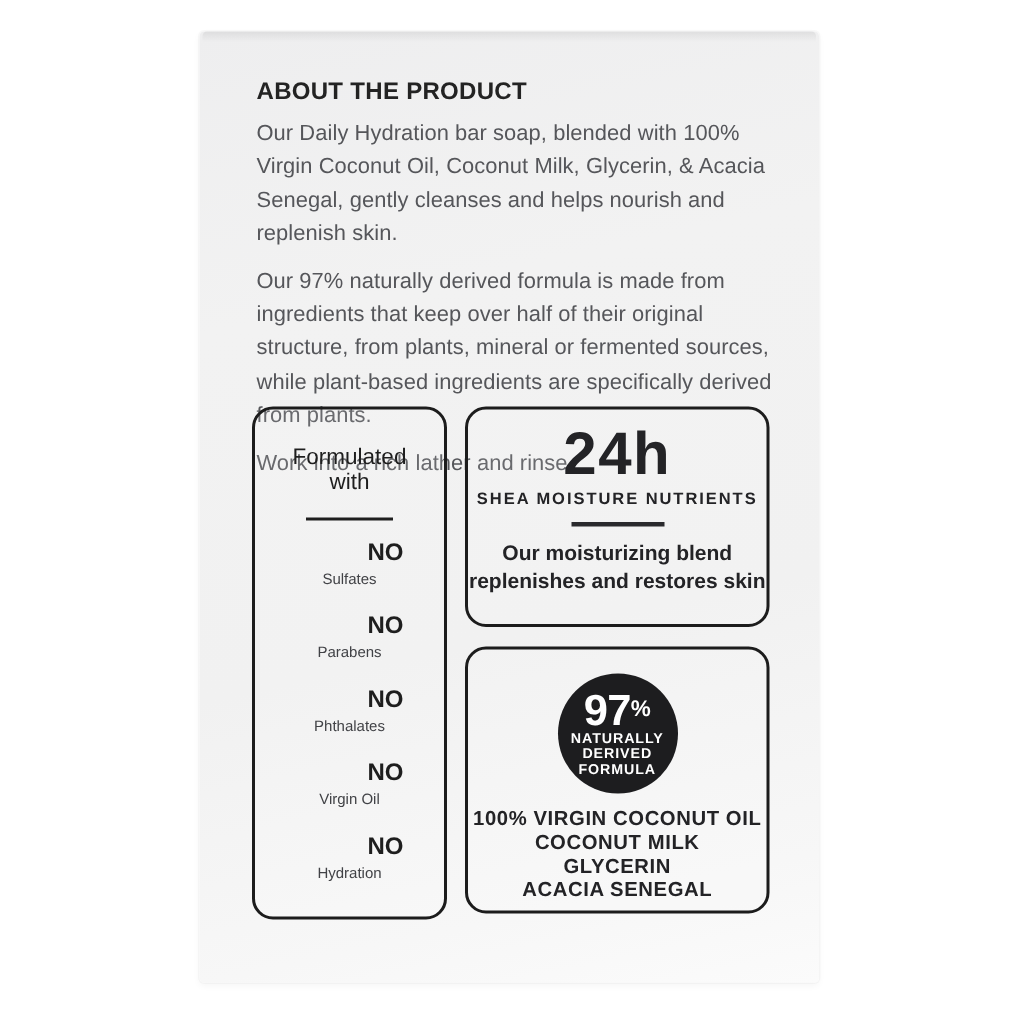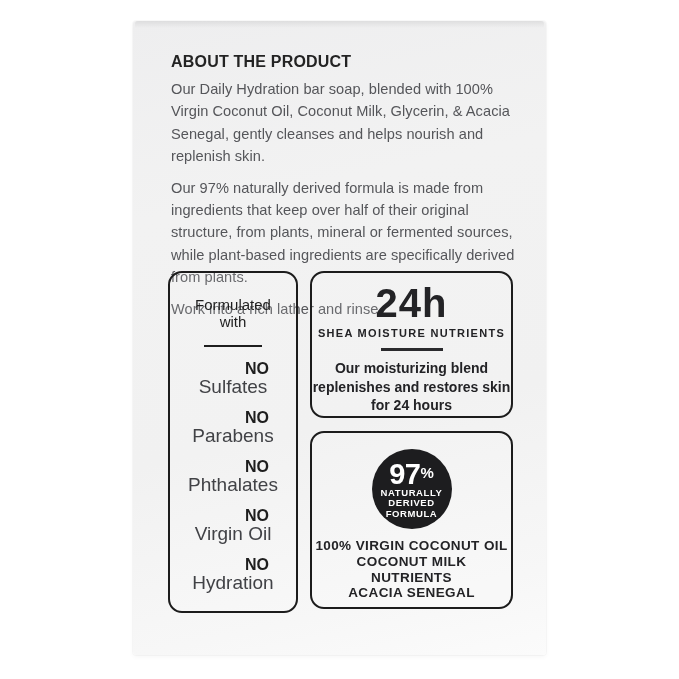--- a/index.html
+++ b/index.html
@@ -78,21 +78,21 @@
   }
   .fw-item { margin-top: 13px; }
   .fw-no {
     font-size: 16px;
     font-weight: bold;
     color: #1e1e1e;
     line-height: 18px;
     padding-left: 48px;
   }
   .fw-name {
-    font-size: 19px;
+    font-size: 10px;
     color: #414246;
     line-height: 18px;
   }
   .box24 { left: 177px; top: 250px; width: 203px; height: 147px; color: #232326; }
   .h24 {
     font-size: 40px;
     font-weight: bold;
     line-height: 42px;
     letter-spacing: 1px;
     margin-top: 9px;
@@ -196,32 +196,31 @@
       </div>
     </div>
 
     <div class="rbox box24">
       <div class="h24">24h</div>
       <div class="sub24">SHEA MOISTURE NUTRIENTS</div>
       <div class="div24"></div>
       <div>
         <div class="body24-line">Our moisturizing blend</div>
         <div class="body24-line">replenishes and restores skin</div>
-        <div class="body24-line">for 24 hours</div>
       </div>
     </div>
 
     <div class="rbox box97">
       <div class="badge">
         <div class="badge-percent"><span>97</span><span class="pct-sign">%</span></div>
         <div class="badge-line">NATURALLY</div>
         <div class="badge-line">DERIVED</div>
         <div class="badge-line">FORMULA</div>
       </div>
       <div class="ingredients">
         <div class="ing-line">100% VIRGIN COCONUT OIL</div>
         <div class="ing-line">COCONUT MILK</div>
-        <div class="ing-line">NUTRIENTS</div>
+        <div class="ing-line">GLYCERIN</div>
         <div class="ing-line">ACACIA SENEGAL</div>
       </div>
     </div>
   </div>
 </div>
 
 </body></html>

